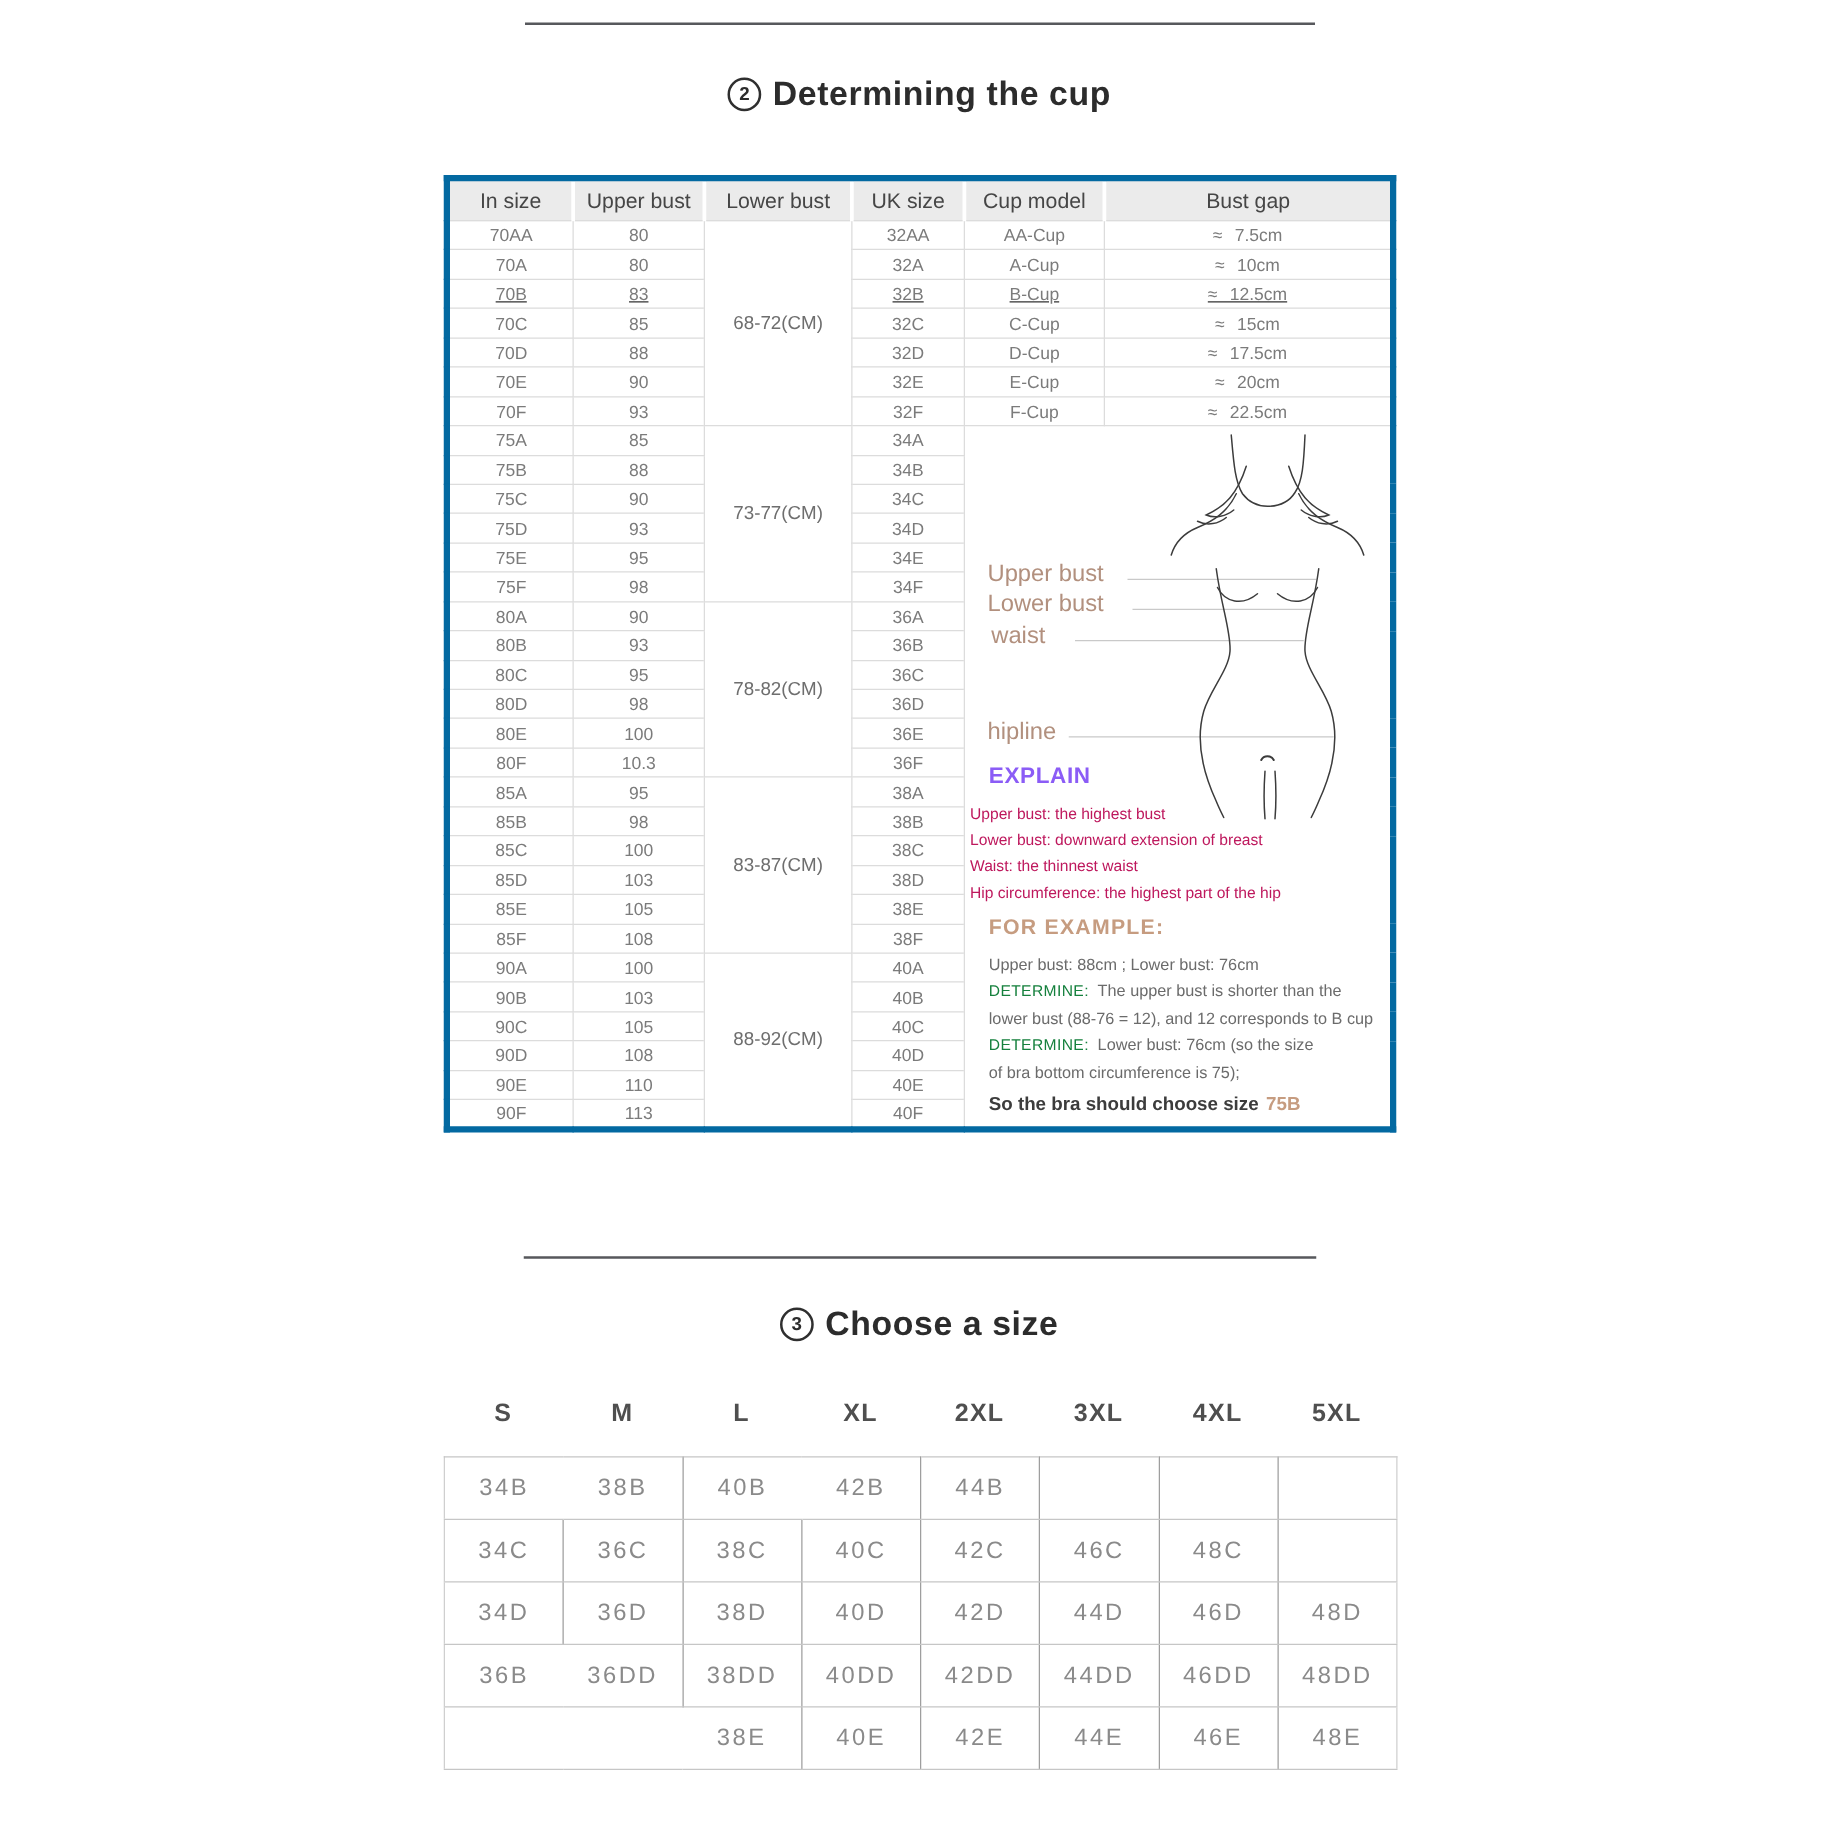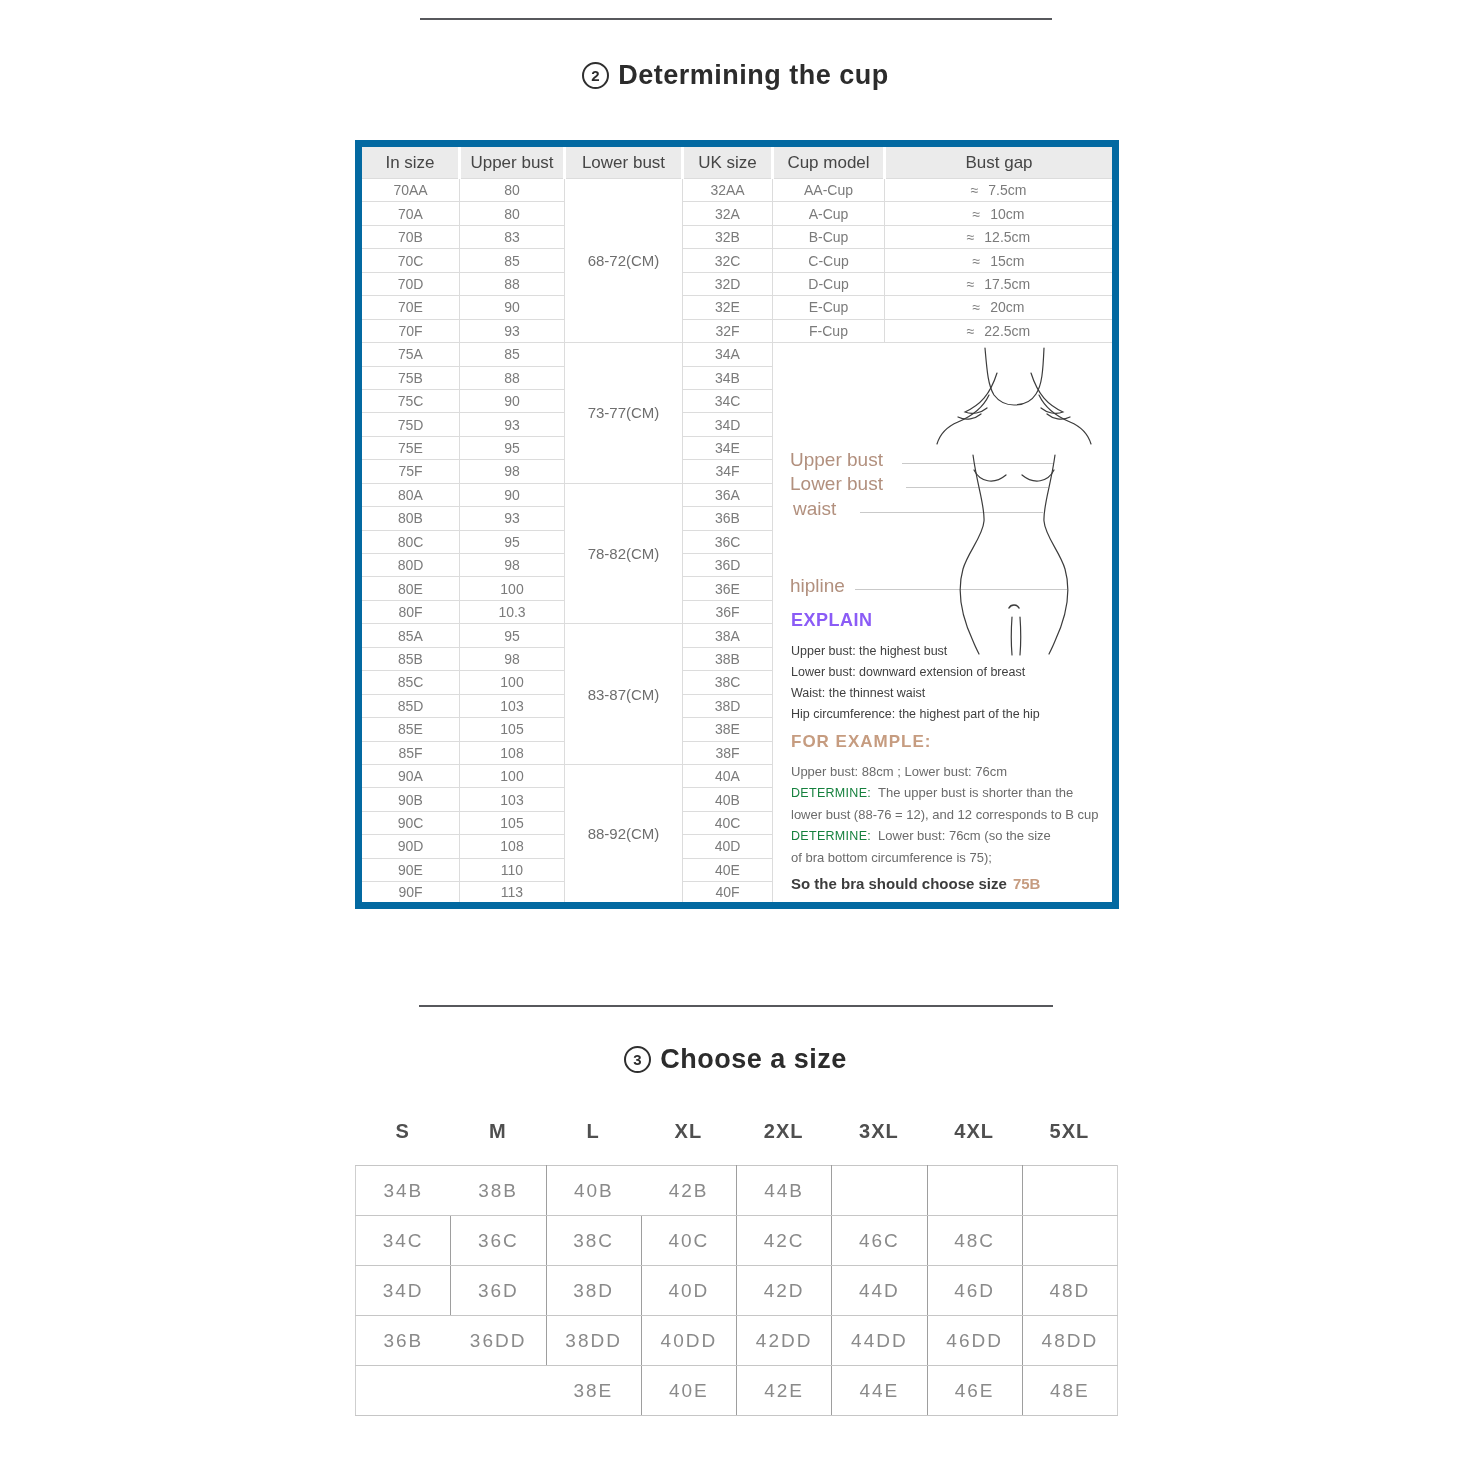--- a/index.html
+++ b/index.html
@@ -33,29 +33,29 @@
     height:31px;border-left:3px solid #fff;padding:0;
   }
   #cup-table th:first-child{border-left:none;}
   #cup-table td{
     border:1px solid #dcdcdc;text-align:center;vertical-align:middle;
     font-size:14px;color:#7b7b7b;padding:0;
   }
   #cup-table td.lb{font-size:15px;color:#6e6e6e;}
   #cup-table td.gap{word-spacing:6px;}
   #cup-table td.figcell{padding:0;background:#fff;}
-  #cup-table{border:7px solid #0369a1;}
+  #cup-table{border:5px solid #0369a1;}
 
   
   #figure-region{position:absolute;left:770px;top:338px;width:341px;height:560px;}
   .mlabel{position:absolute;font-size:19px;color:#b2907e;}
   .mline{position:absolute;height:1px;background:#c9c9c9;}
   #torso-svg{position:absolute;left:154px;top:2px;}
   #explain-heading{position:absolute;left:21px;top:272px;font-size:18px;font-weight:bold;color:#8b5cf6;letter-spacing:.5px;}
-  #explain-lines{position:absolute;left:21px;top:303px;font-size:12.5px;color:#404040;line-height:21px;}
+  #explain-lines{position:absolute;left:6px;top:303px;font-size:12.5px;color:#be185d;line-height:21px;}
   #example-heading{position:absolute;left:21px;top:394px;font-size:17px;font-weight:bold;color:#c69c80;letter-spacing:1px;}
   #example-block{position:absolute;left:21px;top:423px;width:310px;font-size:13px;color:#6b6b6b;line-height:21px;}
   .det{color:#15803d;font-size:12.5px;letter-spacing:.3px;margin-right:7px;}
   #conclusion{font-size:15px;font-weight:bold;color:#3c3c3c;margin-top:5px;}
   #conclusion .sz{color:#c69c80;margin-left:6px;}
 
   
   #size-headers{
     position:absolute;left:355px;top:1120px;width:762px;display:flex;
   }
@@ -113,21 +113,21 @@
         <td>AA-Cup</td>
         <td class="gap">≈ 7.5cm</td>
       </tr>
       <tr style="height: 23.45px;">
         <td>70A</td>
         <td>80</td>
         <td>32A</td>
         <td>A-Cup</td>
         <td class="gap">≈ 10cm</td>
       </tr>
-      <tr style="height: 23.45px;">
+      <tr style="height: 23.45px; text-decoration: underline;">
         <td>70B</td>
         <td>83</td>
         <td>32B</td>
         <td>B-Cup</td>
         <td class="gap">≈ 12.5cm</td>
       </tr>
       <tr style="height: 23.45px;">
         <td>70C</td>
         <td>85</td>
         <td>32C</td>

